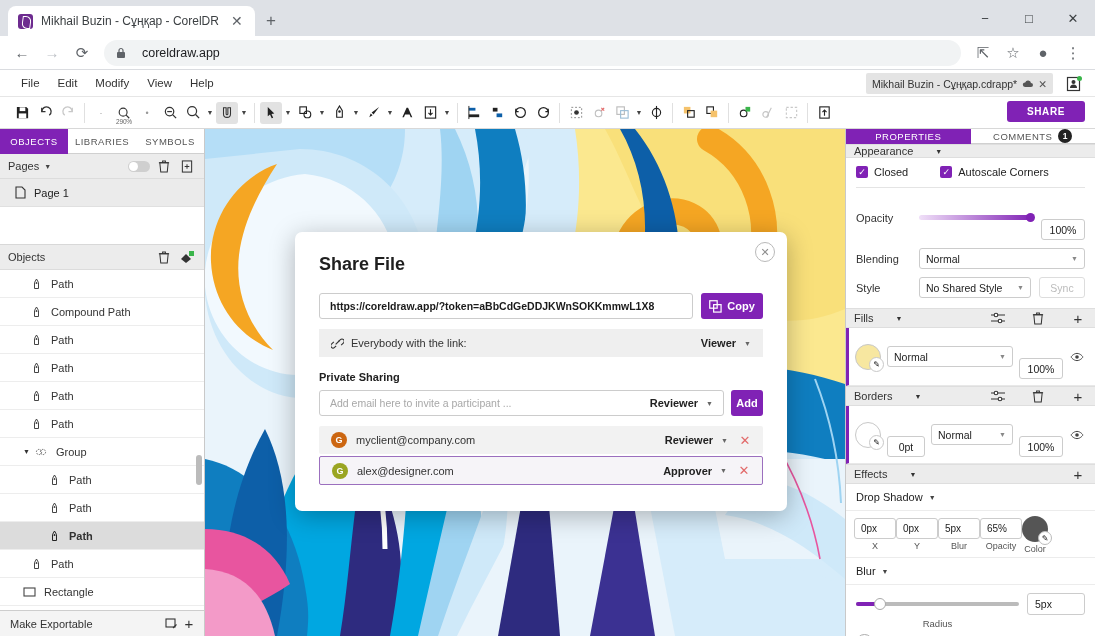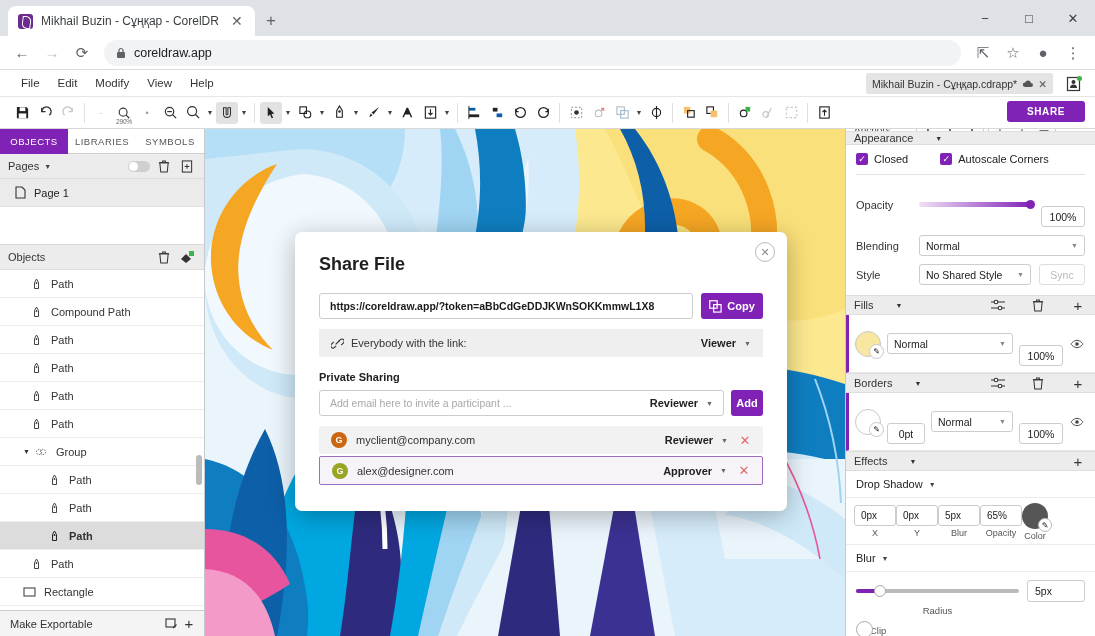--- a/index.html
+++ b/index.html
@@ -52,21 +52,21 @@
     height: 34px; background: #fff; display: flex; align-items: center;
     padding: 0 8px; gap: 2px; border-bottom: 1px solid #dadce0;
   }
   .nav-btn {
     width: 28px; height: 28px; display: flex; align-items: center;
     justify-content: center; color: #5f6368; font-size: 15px;
   }
   .nav-btn.disabled { color: #bdc1c6; }
   .omnibox {
     flex: 1; height: 26px; background: #f1f3f4; border-radius: 13px;
-    display: flex; align-items: center; padding: 0 12px; gap: 8px;
+    display: flex; align-items: center; padding: 0 12px; gap: 16px;
     margin: 0 6px;
   }
   .omnibox-text { font-size: 12.5px; color: #202124; }
   .tb-right { display: flex; align-items: center; gap: 2px; }
 
   
   .app-menubar {
     height: 27px; background: #fff; display: flex; align-items: center;
     padding-left: 12px; gap: 0; border-bottom: 1px solid #e6e6e6;
     position: relative;
@@ -863,20 +863,29 @@
       <path d="M545 350c32 0 62 14 95 40v60c-40-35-78-58-120-64z" fill="#cfe9f9"></path>
       <path d="M480 440c55-14 110-8 160 18v49H470z" fill="#d6ecfa"></path>
 
       <path d="M545 280c35 40 60 95 70 150" stroke="#e8559f" stroke-width="1.6" fill="none"></path>
       <path d="M610 250c15 38 24 80 26 124" stroke="#9fd4f2" stroke-width="2" fill="none"></path>
       <path d="M150 290c20 36 30 80 30 130" stroke="#ffffff" stroke-width="5" fill="none"></path>
     </svg>
   </div>
 
   <div class="right-panel">
+    <div class="prop-tabs">
+      <div class="prop-tab active">
+        <span>PROPERTIES</span>
+      </div>
+      <div class="prop-tab">
+        <span>COMMENTS</span>
+        <span class="badge">1</span>
+      </div>
+    </div>
 
     <div class="anchors-clip">
       <div class="anchors-row">
         <span style="width:58px">Anchors</span>
         <span class="anchor-grp">
           <span class="anchor-btn">┃</span>
           <span class="anchor-btn">┃</span>
           <span class="anchor-btn">┃</span>
         </span>
         <span class="anchor-grp">

